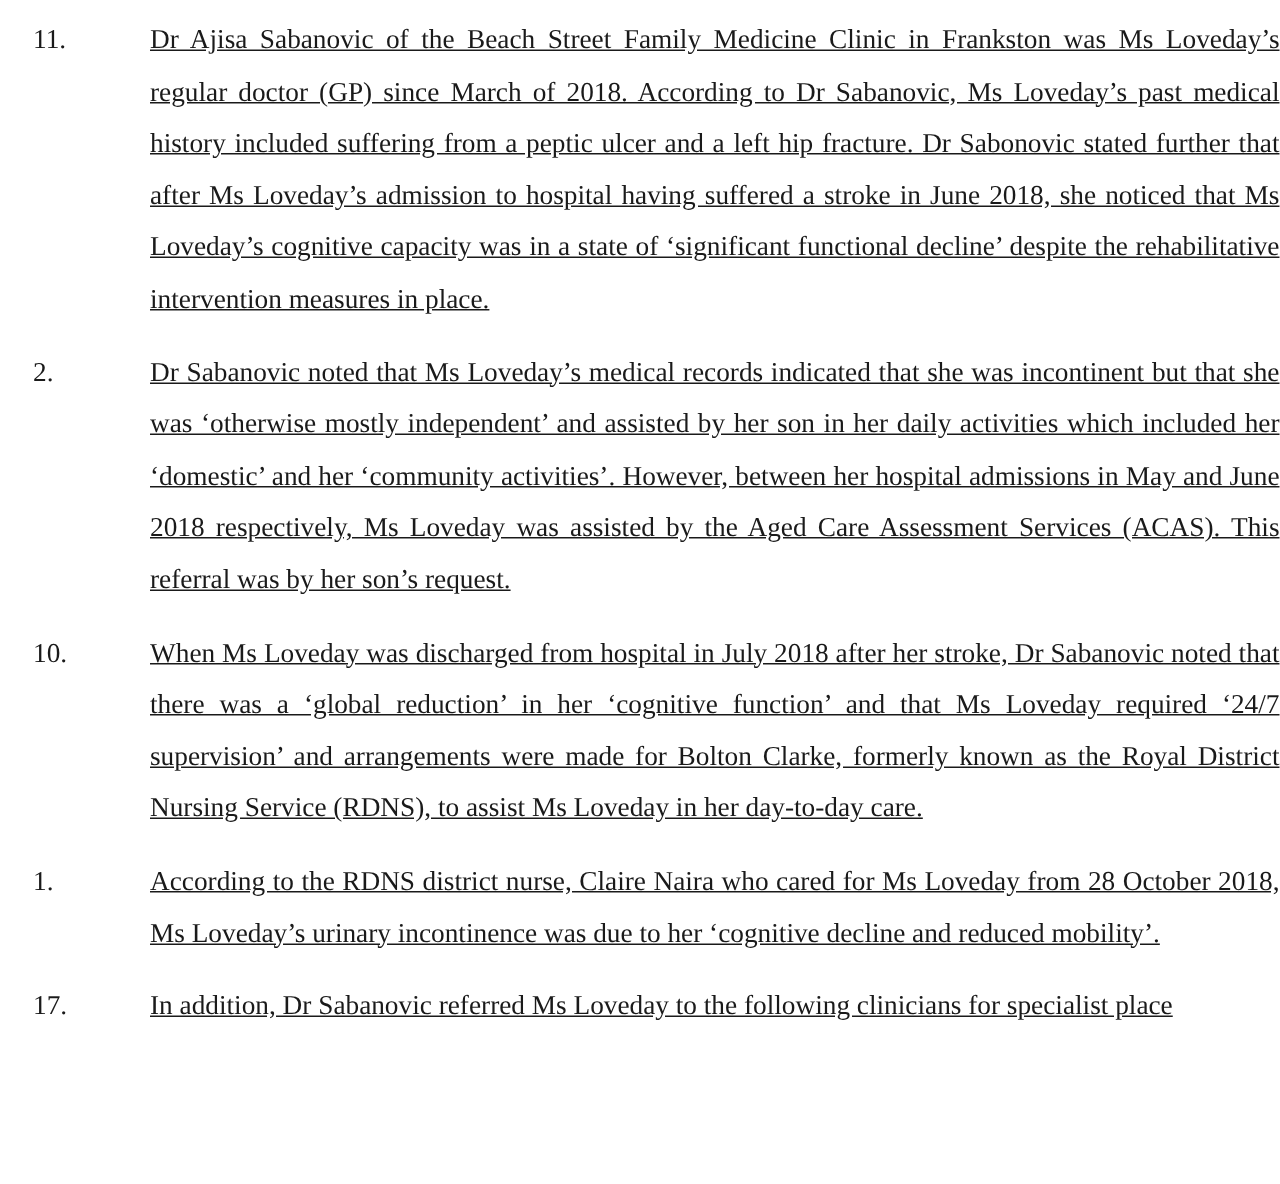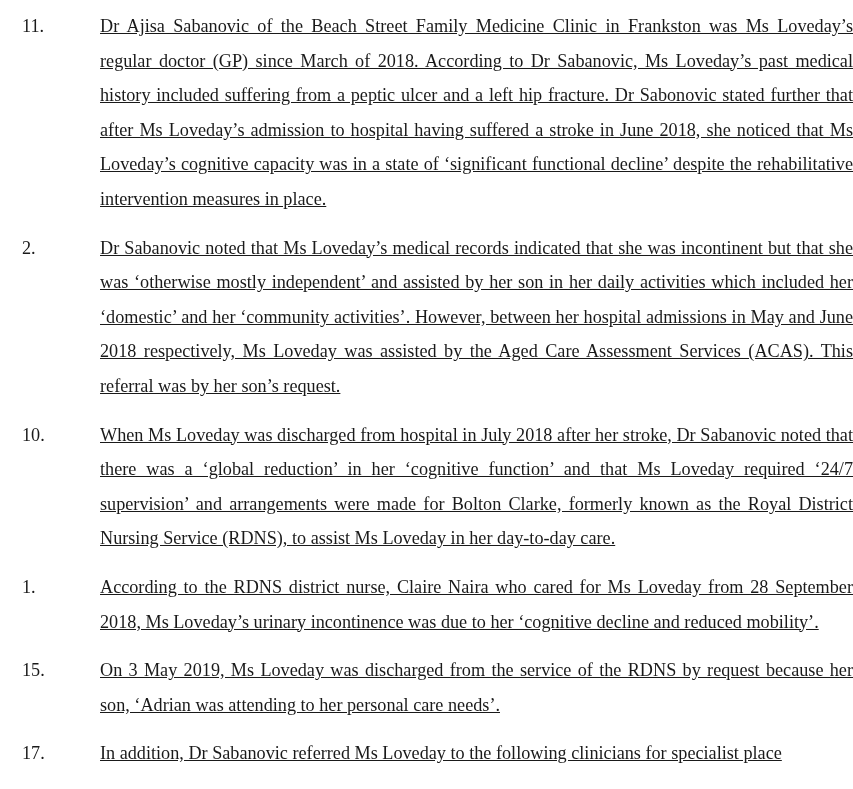--- a/index.html
+++ b/index.html
@@ -53,23 +53,19 @@
   <div class="para">
     <span class="para-num">2.</span>
     <span class="para-text">Dr Sabanovic noted that Ms Loveday’s medical records indicated that she was incontinent but that she was ‘otherwise mostly independent’ and assisted by her son in her daily activities which included her ‘domestic’ and her ‘community activities’. However, between her hospital admissions in May and June 2018 respectively, Ms Loveday was assisted by the Aged Care Assessment Services (ACAS). This referral was by her son’s request.</span>
   </div>
   <div class="para">
     <span class="para-num">10.</span>
     <span class="para-text">When Ms Loveday was discharged from hospital in July 2018 after her stroke, Dr Sabanovic noted that there was a ‘global reduction’ in her ‘cognitive function’ and that Ms Loveday required ‘24/7 supervision’ and arrangements were made for Bolton Clarke, formerly known as the Royal District Nursing Service (RDNS), to assist Ms Loveday in her day-to-day care.</span>
   </div>
   <div class="para">
     <span class="para-num">1.</span>
-    <span class="para-text">According to the RDNS district nurse, Claire Naira who cared for Ms Loveday from 28 September 2018, Ms Loveday’s urinary incontinence was due to her ‘cognitive decline and reduced mobility’.</span>
-  </div>
-  <div class="para">
-    <span class="para-num">15.</span>
-    <span class="para-text">On 3 May 2019, Ms Loveday was discharged from the service of the RDNS by request because her son, ‘Adrian was attending to her personal care needs’.</span>
+    <span class="para-text">According to the RDNS district nurse, Claire Naira who cared for Ms Loveday from 28 October 2018, Ms Loveday’s urinary incontinence was due to her ‘cognitive decline and reduced mobility’.</span>
   </div>
   <div class="para">
     <span class="para-num">17.</span>
     <span class="para-text">In addition, Dr Sabanovic referred Ms Loveday to the following clinicians for specialist place</span>
   </div>
 </div>
 
 </body></html>

